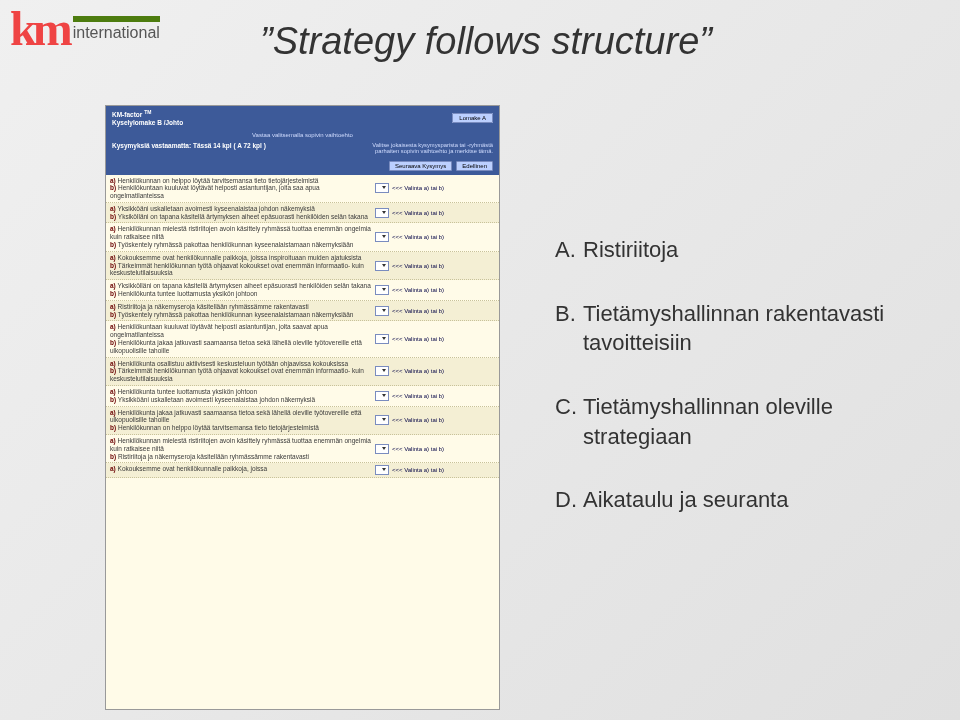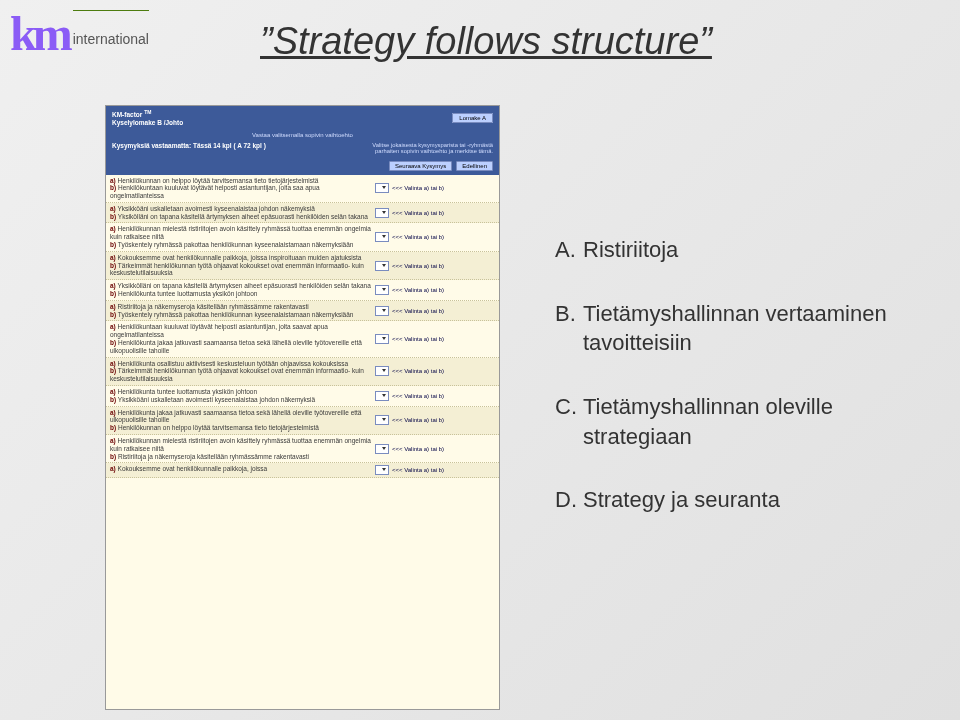--- a/index.html
+++ b/index.html
@@ -19,43 +19,42 @@
     display: flex;
     align-items: flex-end;
     gap: 6px;
     color: #555;
   }
   .logo-km {
     font-family: "Times New Roman", serif;
     font-size: 48px;
     font-weight: bold;
     line-height: 0.8;
-    color: #8b5cf6;
+    color: #ef4444;
     letter-spacing: -4px;
     text-align: center;
   }
   .logo-intl {
-    font-size: 14px;
+    font-size: 16px;
     color: #555;
-    border-top: 1px solid #4d7c0f;
-    padding-top: 20px;
+    border-top: 6px solid #4d7c0f;
+    padding-top: 2px;
     margin-left: -2px;
     margin-bottom: 6px;
   }
 
   
   .title {
     position: absolute;
     top: 20px;
     left: 260px;
     font-size: 38px;
     font-style: italic;
     font-family: Arial, sans-serif;
     color: #333;
-    text-decoration: underline;
   }
 
   
   .form-panel {
     position: absolute;
     top: 105px;
     left: 105px;
     width: 395px;
     height: 605px;
     border: 1px solid #999;
@@ -326,23 +325,23 @@
     </div>
 </div>
 
 <div class="bullets" id="bullets">
     <div class="item">
       <span class="letter">A.</span>
       <span class="text">Ristiriitoja</span>
     </div>
     <div class="item">
       <span class="letter">B.</span>
-      <span class="text">Tietämyshallinnan vertaaminen tavoitteisiin</span>
+      <span class="text">Tietämyshallinnan rakentavasti tavoitteisiin</span>
     </div>
     <div class="item">
       <span class="letter">C.</span>
       <span class="text">Tietämyshallinnan oleville strategiaan</span>
     </div>
     <div class="item">
       <span class="letter">D.</span>
-      <span class="text">Strategy ja seuranta</span>
+      <span class="text">Aikataulu ja seuranta</span>
     </div>
   </div>
 
 </body></html>

